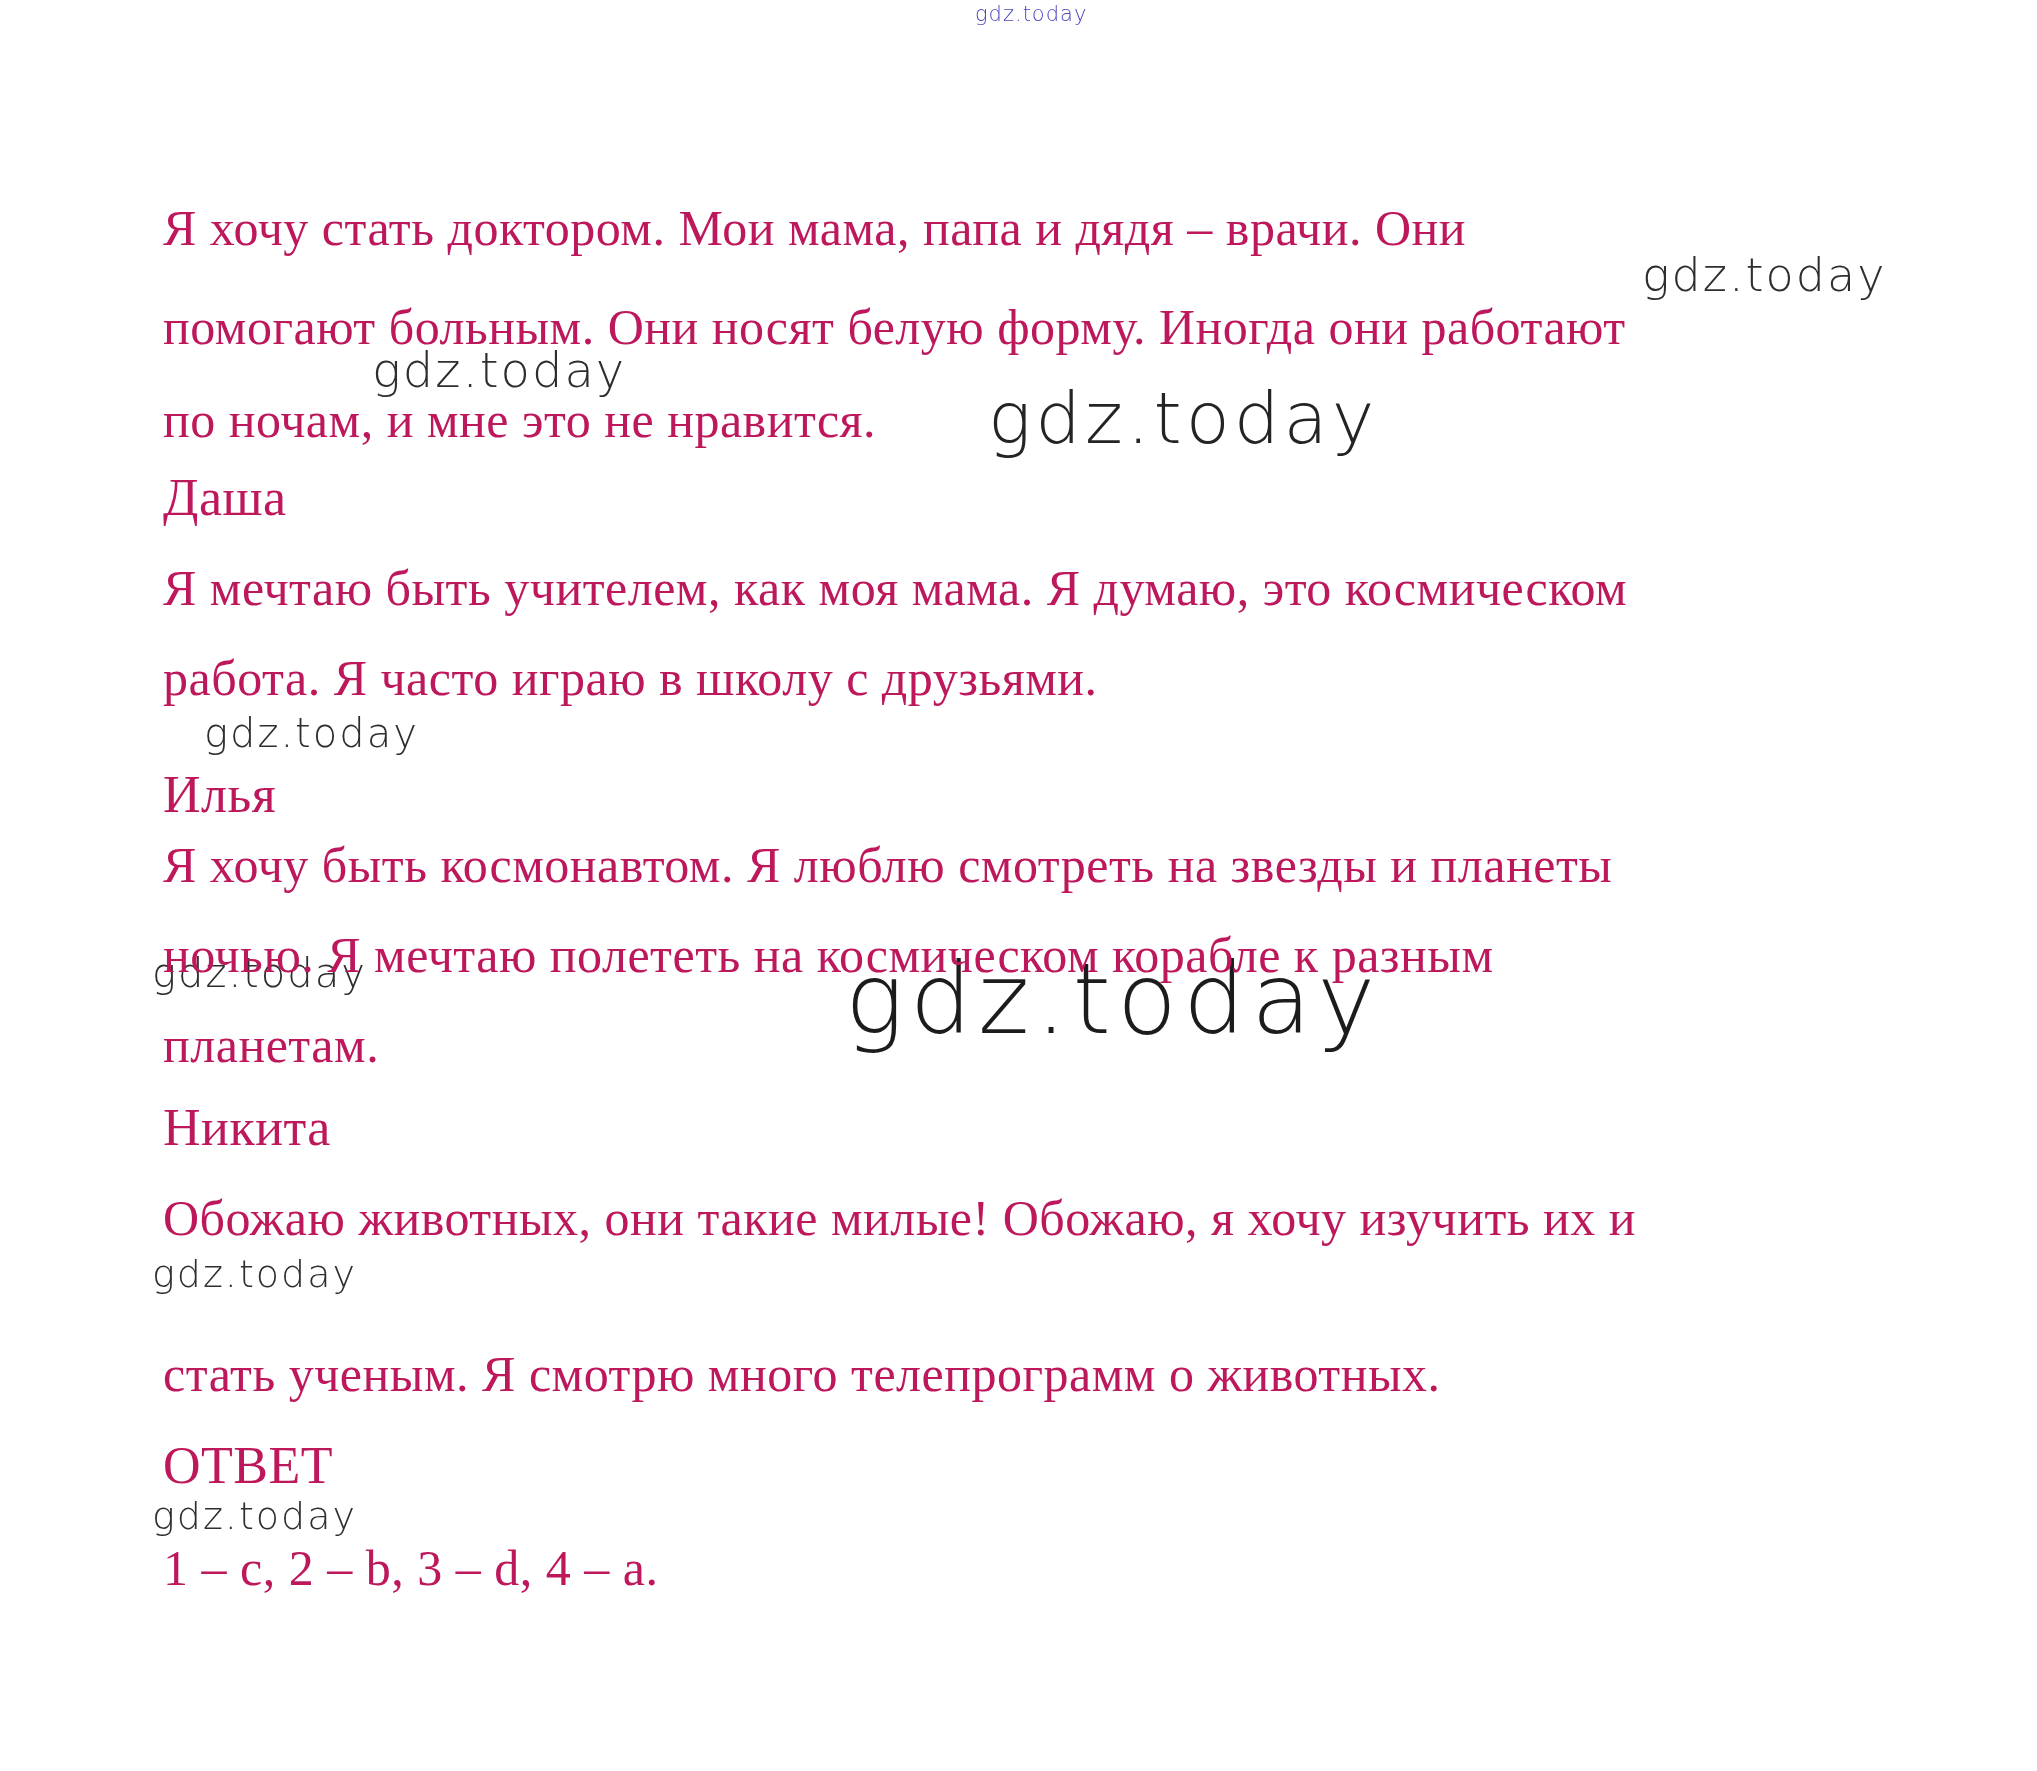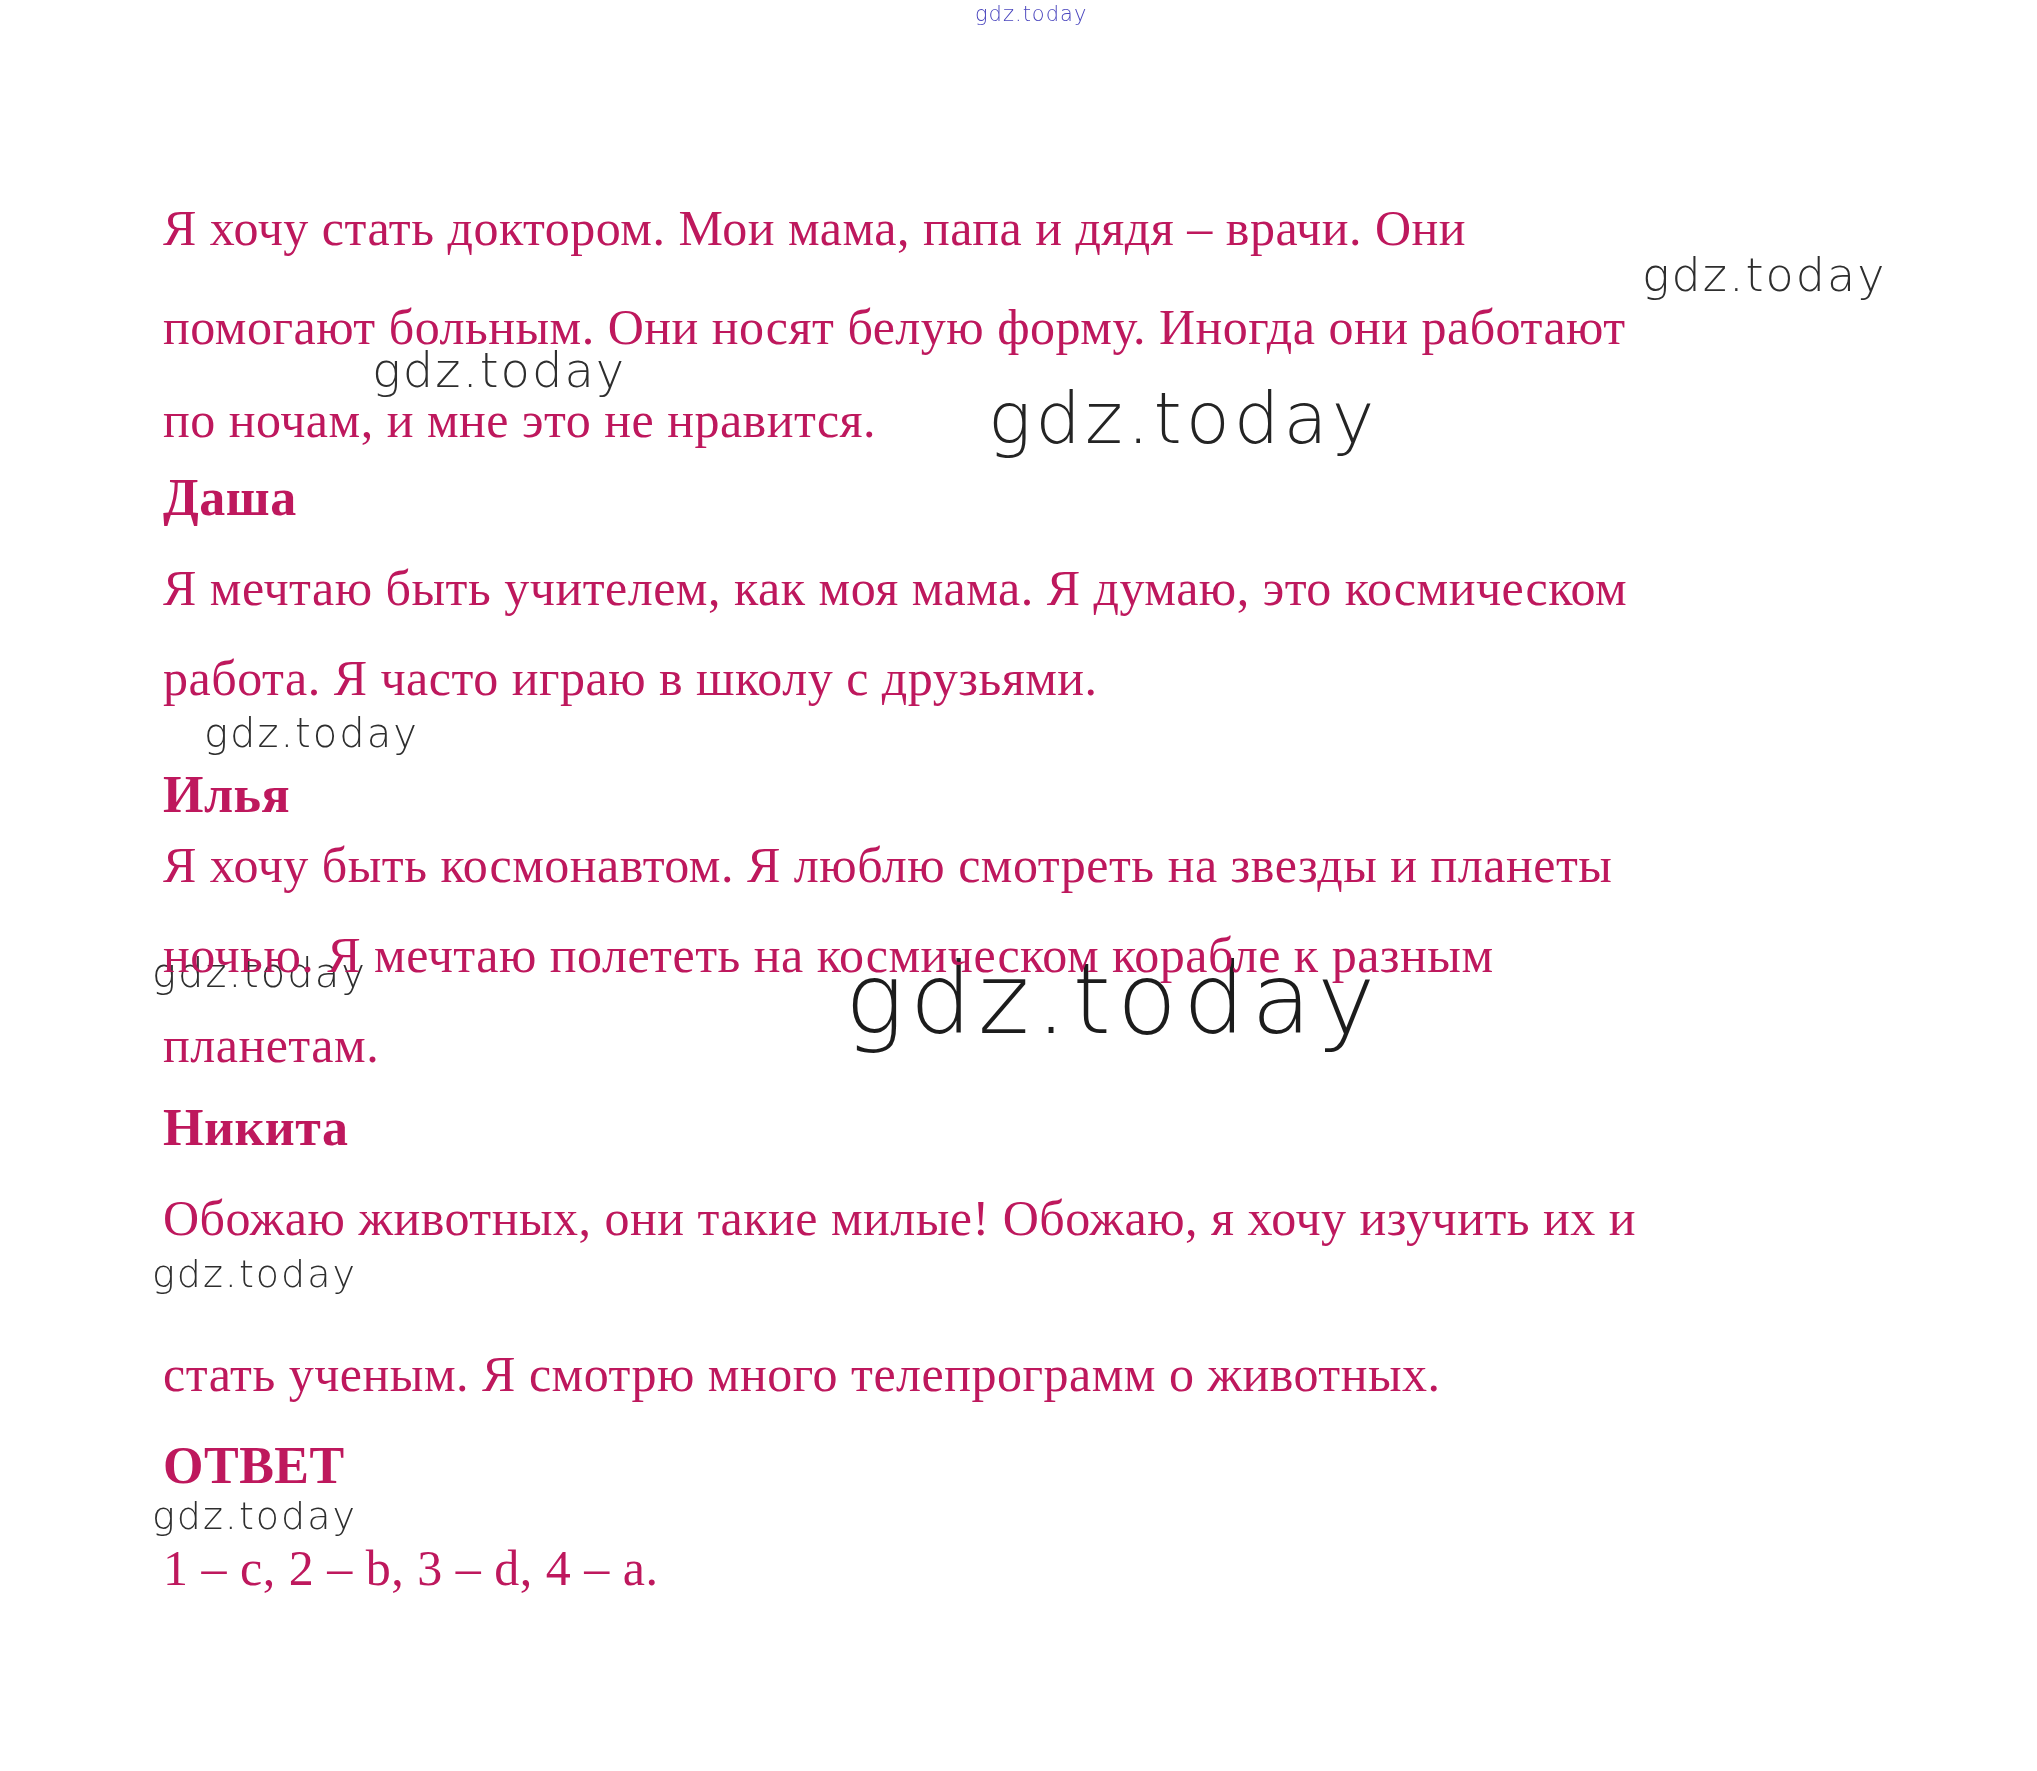--- a/index.html
+++ b/index.html
@@ -21,21 +21,21 @@
     position: absolute;
     left: 152px;
     white-space: nowrap;
     font-size: 50px;
     line-height: 60px;
     letter-spacing: 0.5px;
     color: #be185d;
     margin-left: 11px;
   }
   .heading {
-    font-weight: bold;
+    font-weight: normal;
     font-size: 52px;
     letter-spacing: 0.5px;
   }
   
   .wm {
     position: absolute;
     white-space: nowrap;
     font-family: "DejaVu Sans", "Liberation Sans", sans-serif;
     font-weight: 300;
     color: #2e2e2e;

